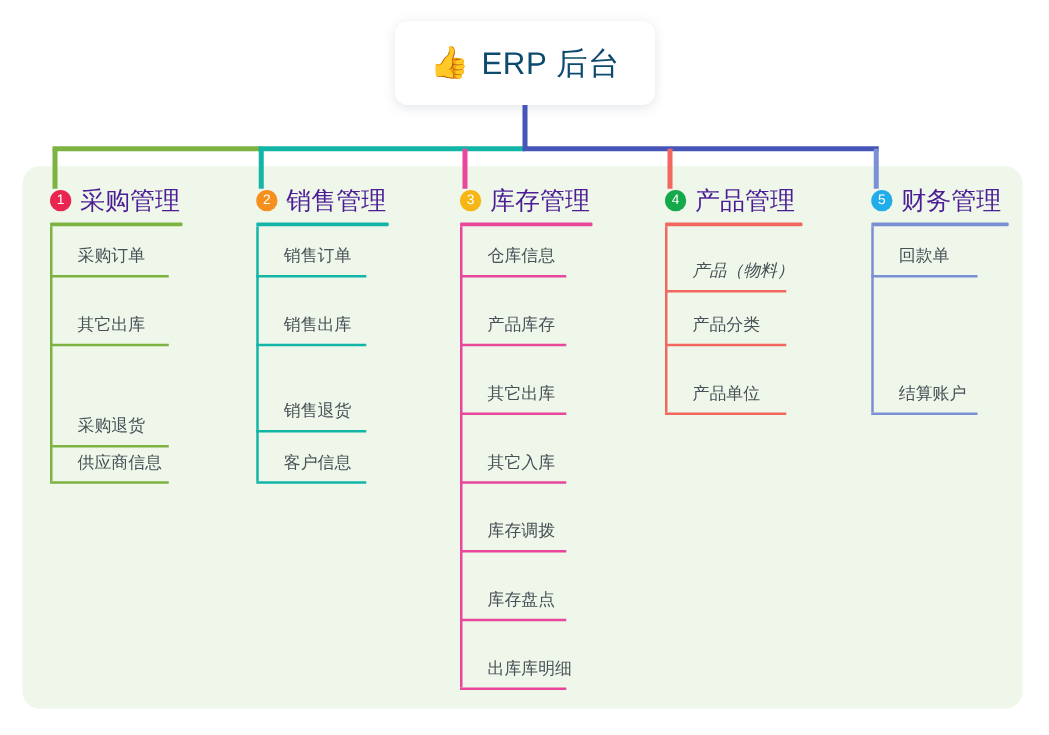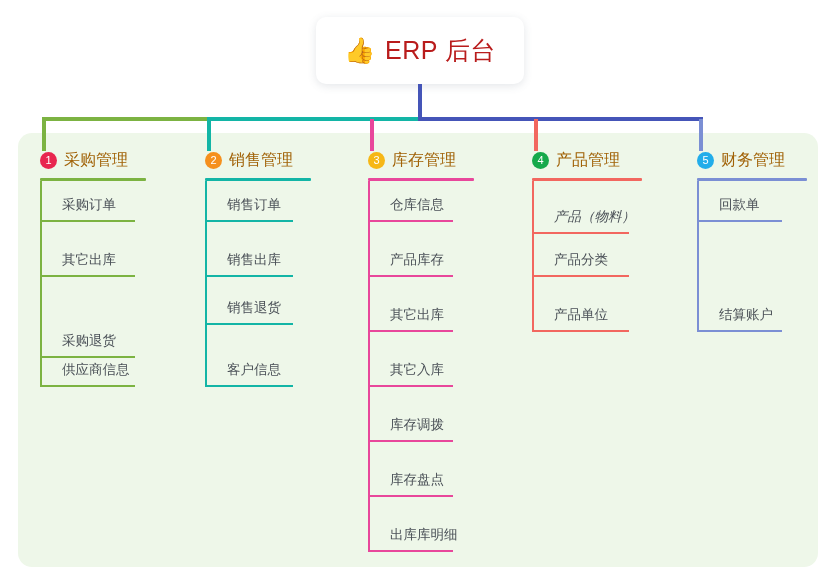--- a/index.html
+++ b/index.html
@@ -24,21 +24,21 @@
     position:absolute;left:316px;top:17px;
     width:208px;height:67px;
     background:#ffffff;
     border-radius:10px;
     box-shadow:0 2px 9px rgba(90,100,120,.16);
     display:flex;align-items:center;justify-content:center;
     gap:10px;
   }
   #root-emoji{font-size:25px;line-height:1;}
   #root-title{
-    font-size:25px;color:#b91c1c;letter-spacing:.5px;white-space:nowrap;
+    font-size:25px;color:#0c4a6e;letter-spacing:.5px;white-space:nowrap;
   }
 
   
   .conn{position:absolute;}
   #stem{
     left:418px;top:84px;width:4px;height:35px;
     background:#4555b8;
   }
   .bus{position:absolute;top:117px;height:4px;}
   .drop{position:absolute;top:119px;width:4px;height:32px;}
@@ -47,21 +47,21 @@
   .col{position:absolute;top:149px;}
   .col-head{
     display:flex;align-items:center;gap:7px;
     height:22px;white-space:nowrap;
   }
   .badge{
     width:17px;height:17px;border-radius:50%;
     color:#fff;font-size:11px;line-height:17px;
     text-align:center;flex:none;font-weight:400;
   }
-  .col-title{font-size:16px;color:#a16207;}
+  .col-title{font-size:20px;color:#4c1d95;}
   .head-rule{margin-top:7px;height:3px;border-radius:1px;}
 
   .items{position:relative;margin-top:0;}
   .spine{position:absolute;left:0;top:0;width:2px;}
   .item{
     position:absolute;left:0;
   }
   .item-label{
     position:absolute;left:22px;top:0;
     font-size:13.5px;color:#4a5057;white-space:nowrap;
@@ -130,21 +130,21 @@
         <div class="items" style="height: 220px;">
           <div class="spine" style="background: rgb(19, 181, 166); height: 204px;"></div>
           <div class="item" style="top: 15px; width: 110px; height: 26px;">
             <span class="item-label">销售订单</span>
             <div class="item-rule" style="background: rgb(19, 181, 166); width: 88px;"></div>
           </div>
           <div class="item" style="top: 70px; width: 110px; height: 26px;">
             <span class="item-label">销售出库</span>
             <div class="item-rule" style="background: rgb(19, 181, 166); width: 88px;"></div>
           </div>
-          <div class="item" style="top: 118px; width: 110px; height: 26px;">
+          <div class="item" style="top: 139px; width: 110px; height: 26px;">
             <span class="item-label">销售退货</span>
             <div class="item-rule" style="background: rgb(19, 181, 166); width: 88px;"></div>
           </div>
           <div class="item" style="top: 180px; width: 110px; height: 26px;">
             <span class="item-label">客户信息</span>
             <div class="item-rule" style="background: rgb(19, 181, 166); width: 88px;"></div>
           </div>
         </div>
       </div>
       <div class="col" style="left: 368px;">

